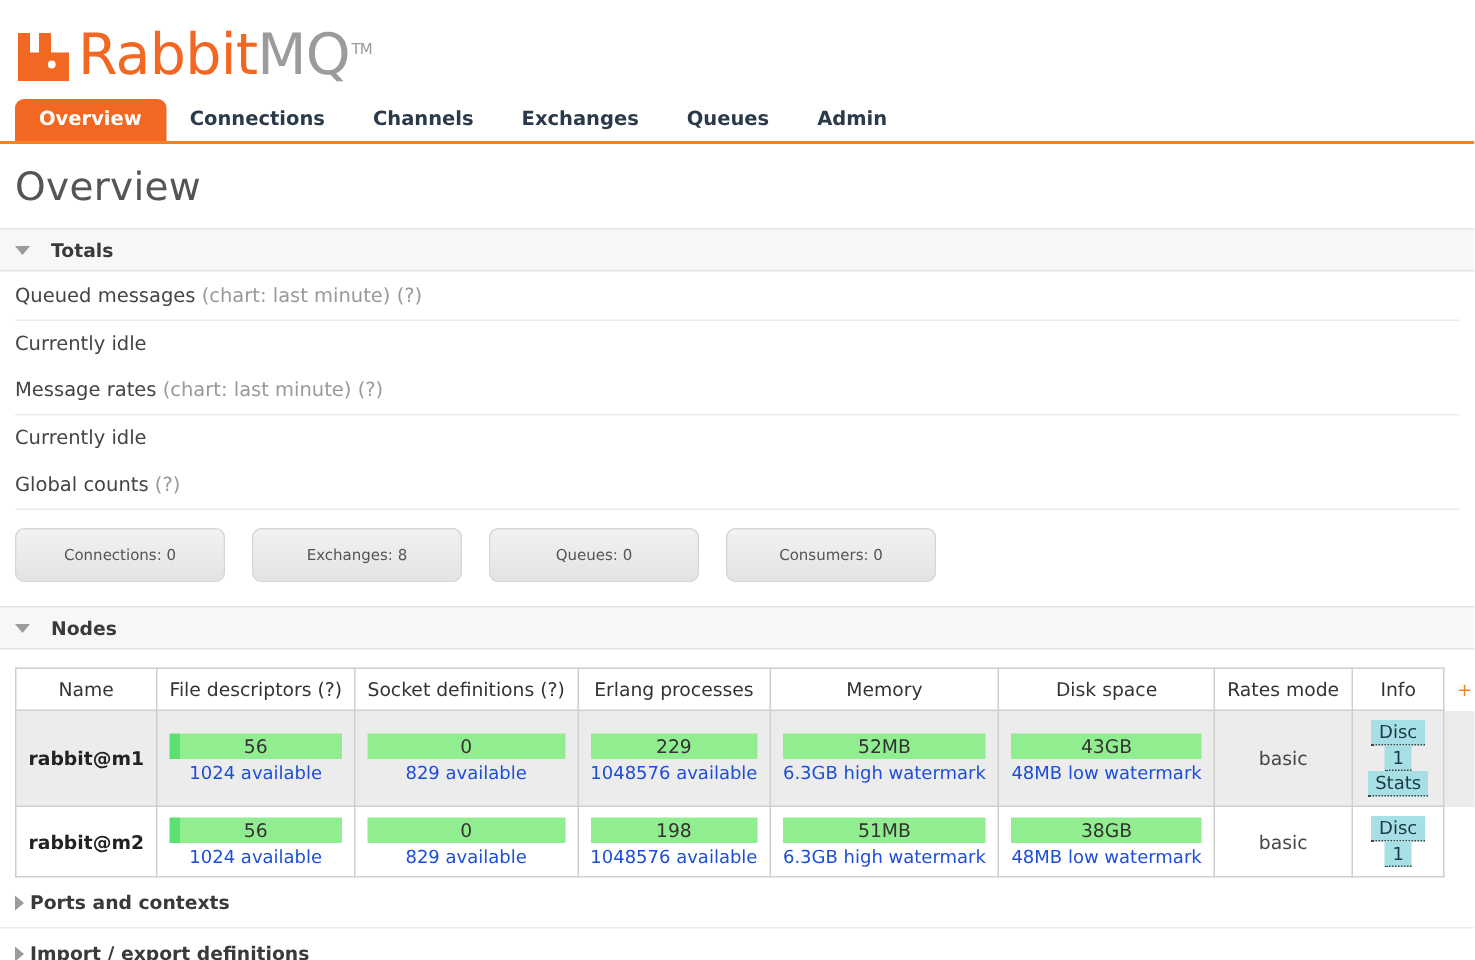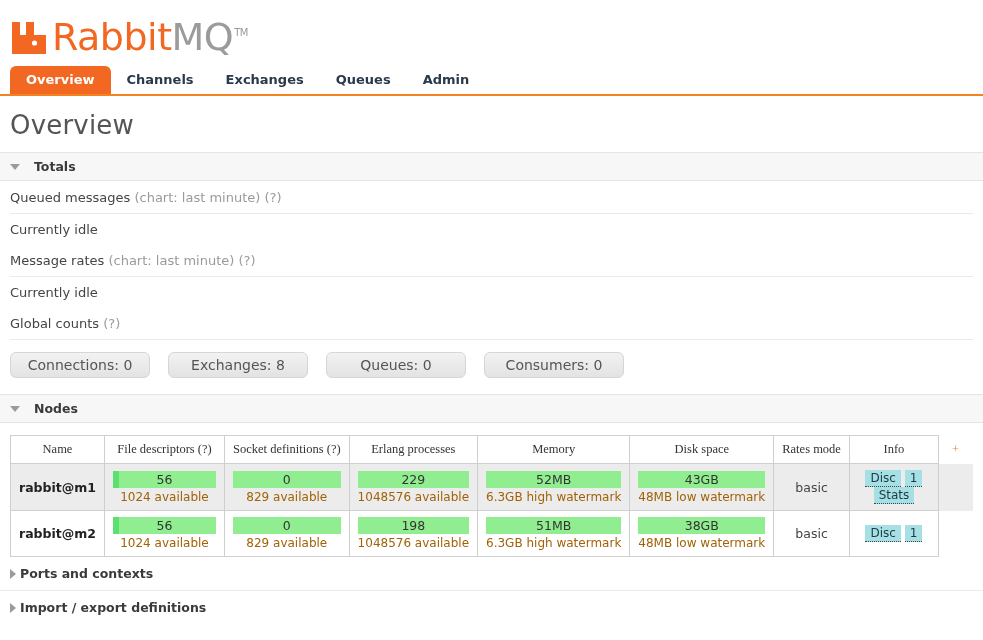--- a/index.html
+++ b/index.html
@@ -61,57 +61,57 @@
   .t-row {
     font-size: 13px; color: #444; padding: 9px 0 8px 0;
     border-bottom: 1px solid #ebebeb;
   }
   .t-row.noline { border-bottom: none; padding: 8px 0 7px 0; }
   .muted { color: #9a9a9a; }
 
   
   .counters { display: flex; gap: 18px; padding: 12px 10px 16px 10px; }
   .counter {
-    min-width: 140px; height: 26px;
+    min-width: 140px; height: 36px;
     border: 1px solid #d6d6d6; border-radius: 6px;
     background: linear-gradient(#f2f2f2, #e3e3e3);
     display: flex; align-items: center; justify-content: center;
-    font-size: 14px; color: #555; cursor: pointer;
+    font-size: 10px; color: #555; cursor: pointer;
     padding: 0 14px;
   }
 
   
   .table-wrap { padding: 12px 10px 0 10px; }
   table.nodes { border-collapse: collapse; width: 100%; font-size: 12.5px; }
   table.nodes th, table.nodes td {
     border: 1px solid #cfcfcf;
     padding: 6px 8px;
     text-align: center;
     vertical-align: middle;
   }
-  table.nodes th { font-weight: normal; color: #333; background: #ffffff; white-space: nowrap; font-family: Liberation Serif, serif; }
+  table.nodes th { font-weight: normal; color: #333; background: #ffffff; white-space: nowrap; }
   table.nodes th.plus { border: none; color: #888; width: 34px; font-size: 12px; }
   table.nodes td.plus { border: none; }
   .plus-glyph .p { color: #f58220; }
 
   tr.row-alt td { background: #ececec; }
   td.name { font-weight: bold; color: #222; text-align: center; white-space: nowrap; }
   td.metric { padding: 5px 6px 4px 6px; min-width: 120px; }
   td.rates { white-space: nowrap; }
 
   .bar {
     position: relative; height: 17px; background: #90ee90;
     margin-bottom: 2px; overflow: hidden;
   }
   .bar .seg { position: absolute; left: 0; top: 0; bottom: 0; background: #5ce06f; }
   .bar .val {
     position: relative; z-index: 2; display: block; text-align: center;
     line-height: 17px; font-size: 12.5px; color: #333;
   }
-  .sub { font-size: 12px; color: #a16207; white-space: nowrap; line-height: 14px; }
+  .sub { font-size: 12px; color: #1d4ed8; white-space: nowrap; line-height: 14px; }
 
   .badge {
     display: inline-block; background: #a7e0e4; color: #1b3a45;
     font-size: 12px; padding: 1px 5px; margin: 0 2px;
     border-bottom: 1px dotted #444;
     cursor: pointer;
   }
 
   
   .collapsed-sec {
@@ -136,20 +136,21 @@
       </span>
       <span class="logo-text">
         <span class="logo-rabbit">Rabbit</span><span class="logo-mq">MQ</span><span class="logo-tm">TM</span>
       </span>
     </div>
   </div>
 
   <div class="tabbar">
     <div class="tabs" id="tabs-container">
         <div class="tab active">Overview</div>
+        <div class="tab">Connections</div>
         <div class="tab">Channels</div>
         <div class="tab">Exchanges</div>
         <div class="tab">Queues</div>
         <div class="tab">Admin</div>
       </div>
   </div>
   <div class="tab-underline"></div>
 
   <div class="page-title">Overview</div>
 

